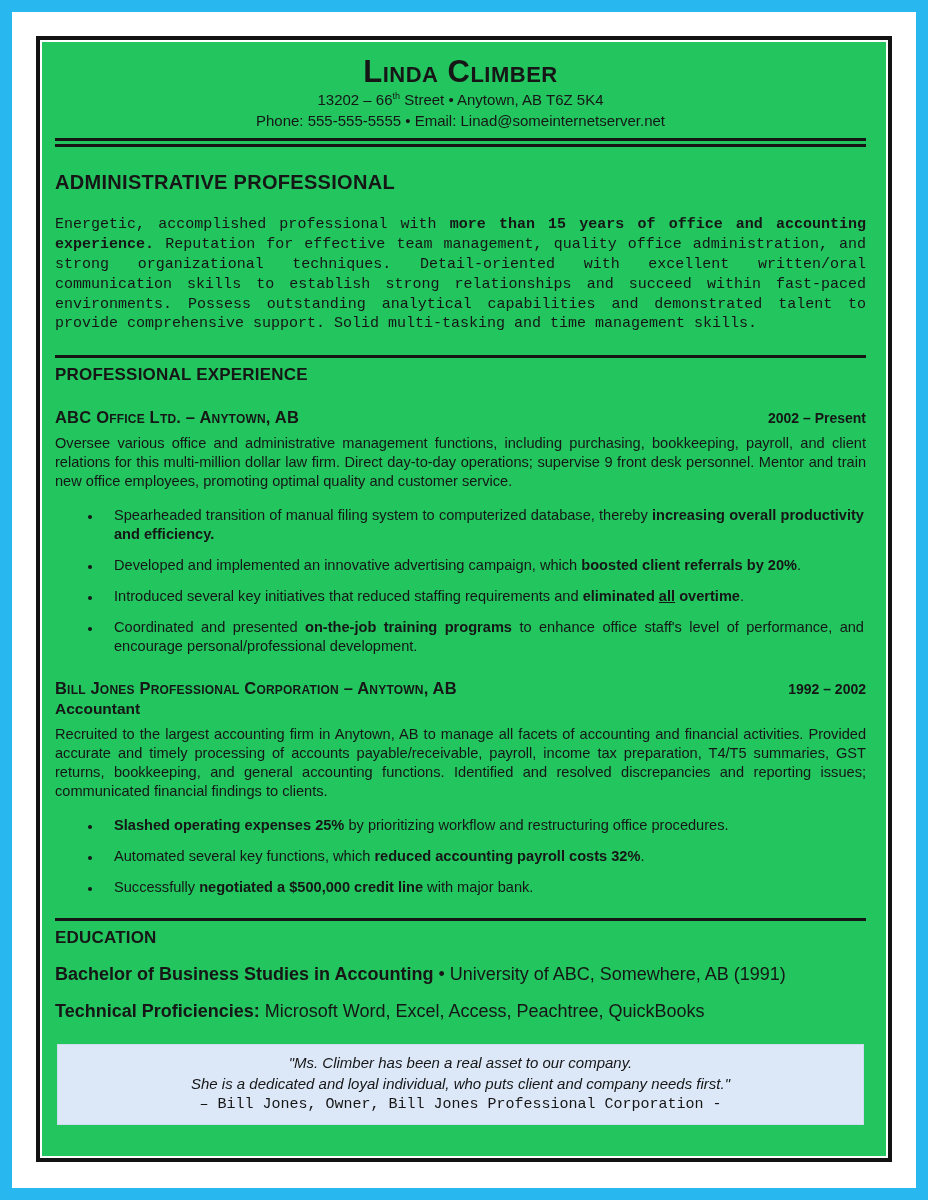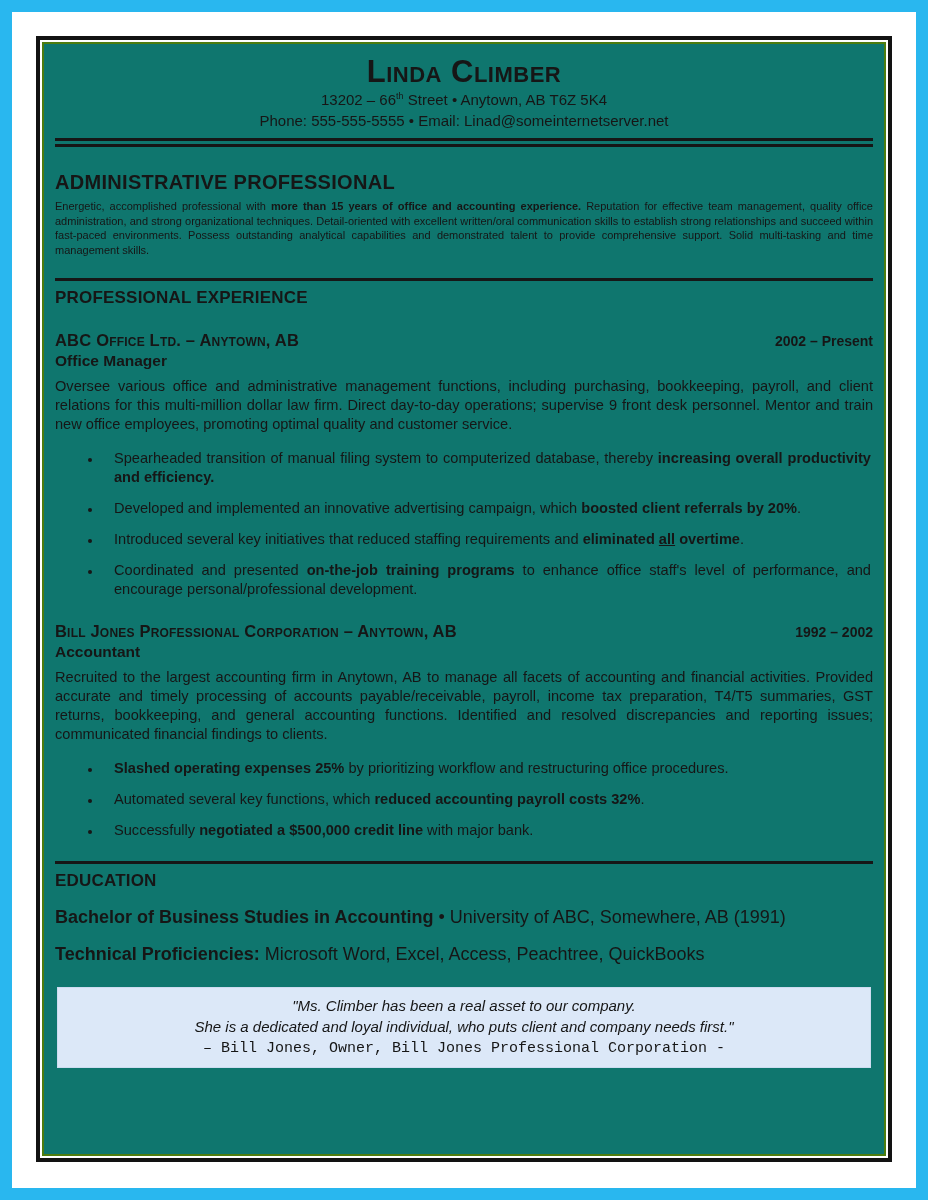--- a/index.html
+++ b/index.html
@@ -13,24 +13,24 @@
   .page {
     position: absolute; inset: 12px;
     background: #ffffff;
   }
   .frame-outer {
     position: absolute; left: 24px; right: 24px; top: 24px; bottom: 26px;
     border: 4px solid #121212;
   }
   .frame-inner {
     position: absolute; inset: 2px;
-    border: 2px solid #4d7c0f;
-    padding: 8px 11px 0 11px;
+    border: 2px solid #22c55e;
+    padding: 8px 18px 0 11px;
     overflow: hidden;
-    background: #0f766e;
+    background: #22c55e;
   }
 
   
   .resume-header { text-align: center; }
   .name {
     font-size: 31px; font-weight: bold;
     font-variant: small-caps;
     letter-spacing: 0.5px;
     margin-top: 2px;
   }
@@ -43,23 +43,24 @@
     margin-top: 7px;
   }
 
   
   .doc-title {
     font-size: 20px; font-weight: bold;
     letter-spacing: 0.3px;
     margin-top: 24px;
   }
   .summary {
-    margin-top: 5px;
-    font-size: 11px; line-height: 1.32;
+    margin-top: 21px;
+    font-size: 15px; line-height: 1.32;
     text-align: justify;
+    font-family: Liberation Mono, monospace;
   }
 
   
   .section-rule {
     height: 0;
     border-top: 3px solid #161616;
     margin-top: 21px;
   }
   .section-heading {
     font-size: 17px; font-weight: bold;
@@ -133,21 +134,20 @@
       <p class="summary"><span>Energetic, accomplished professional with </span><span style="font-weight: bold;">more than 15 years of office and accounting experience.</span><span> Reputation for effective team management, quality office administration, and strong organizational techniques. Detail-oriented with excellent written/oral communication skills to establish strong relationships and succeed within fast-paced environments. Possess outstanding analytical capabilities and demonstrated talent to provide comprehensive support. Solid multi-tasking and time management skills.</span></p>
 
       <div class="section-rule"></div>
       <div class="section-heading">PROFESSIONAL EXPERIENCE</div>
 
       <div class="job">
         <div class="job-header">
           <span class="company">ABC Office Ltd. – Anytown, AB</span>
           <span class="dates">2002 – Present</span>
         </div>
-        <div class="role">Office Manager</div>
         <p class="job-desc">Oversee various office and administrative management functions, including purchasing, bookkeeping, payroll, and client relations for this multi-million dollar law firm. Direct day-to-day operations; supervise 9 front desk personnel. Mentor and train new office employees, promoting optimal quality and customer service.</p>
         <ul class="bullets">
           <li><span>Spearheaded transition of manual filing system to computerized database, thereby </span><span style="font-weight: bold;">increasing overall productivity and efficiency.</span></li>
           <li><span>Developed and implemented an innovative advertising campaign, which </span><span style="font-weight: bold;">boosted client referrals by 20%</span><span>.</span></li>
           <li><span>Introduced several key initiatives that reduced staffing requirements and </span><span style="font-weight: bold;">eliminated </span><span style="font-weight: bold; text-decoration: underline;">all</span><span style="font-weight: bold;"> overtime</span><span>.</span></li>
           <li><span>Coordinated and presented </span><span style="font-weight: bold;">on-the-job training programs</span><span> to enhance office staff's level of performance, and encourage personal/professional development.</span></li>
         </ul>
       </div>
 
       <div class="job">

